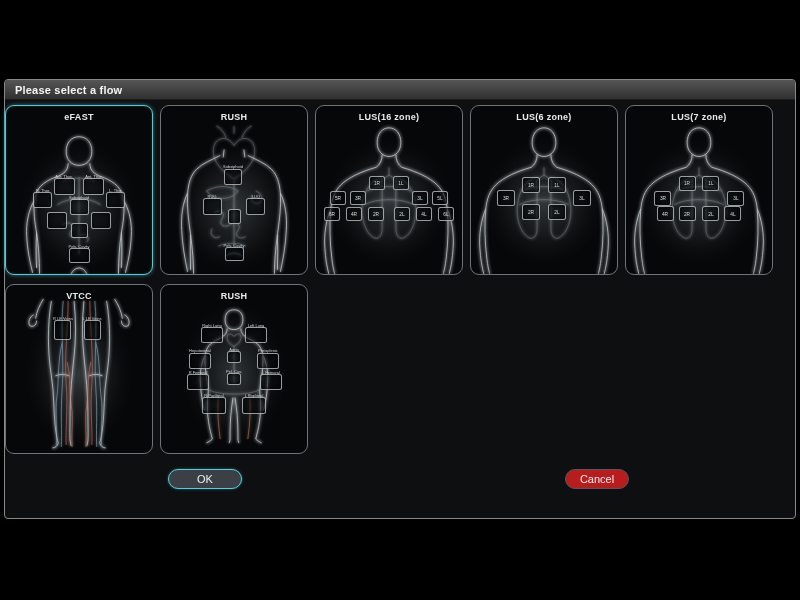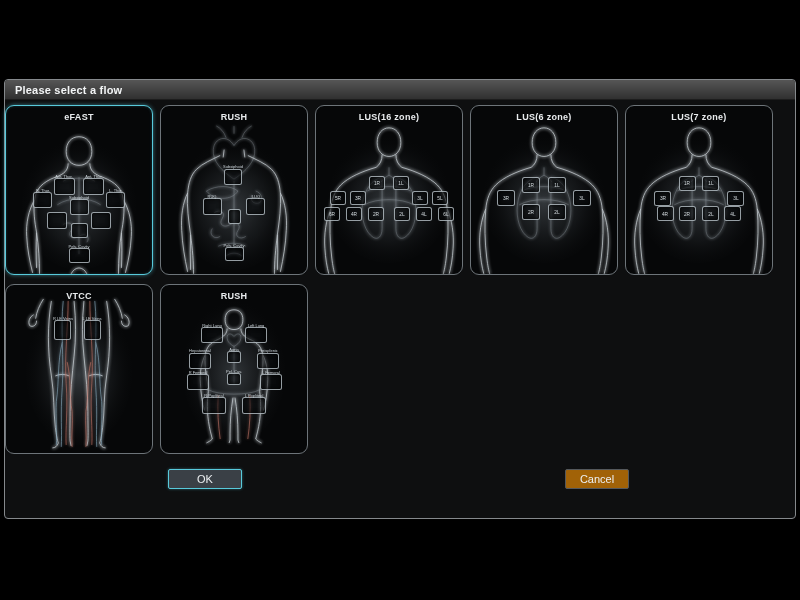--- a/index.html
+++ b/index.html
@@ -20,25 +20,25 @@
   .card-title{position:absolute;top:6px;left:0;right:0;text-align:center;
     color:#e8ebed;font-size:9px;font-weight:bold;letter-spacing:.3px;z-index:3}
   .fig{position:absolute;left:0;top:0;width:100%;height:100%}
   .zone{position:absolute;border:1px solid rgba(205,215,222,.72);border-radius:2.5px;
     background:rgba(5,7,9,.5);box-shadow:inset 0 0 4px rgba(0,0,0,.85);z-index:2}
   .zlab{position:absolute;bottom:100%;left:50%;
     transform:translateX(-50%) scale(.5);transform-origin:center bottom;
     font-size:8px;line-height:1.15;color:#ccd4d9;white-space:nowrap}
   .zin{position:absolute;left:50%;top:50%;transform:translate(-50%,-50%) scale(.6);
     font-size:8px;color:#d3dade;white-space:nowrap}
-  .btn{position:absolute;height:20px;border-radius:2px;font-size:11px;
+  .btn{position:absolute;height:20px;border-radius:10px;font-size:11px;
     color:#edf0f2;text-align:center;line-height:18px;cursor:pointer}
   .btn-ok{left:163px;top:389px;width:74px;background:#3a4046;
     border:1px solid #58cadb;box-shadow:0 0 3px rgba(88,202,219,.45)}
-  .btn-cancel{left:560px;top:389px;width:64px;background:#a16207;border:1px solid #54585c}
+  .btn-cancel{left:560px;top:389px;width:64px;background:#b91c1c;border:1px solid #54585c}
 </style>
 </head>
 <body>
 
 <div class="dialog">
   <div class="titlebar">
     <span>Please select a flow</span>
   </div>
   <div class="grid">
       <div class="card selected">

